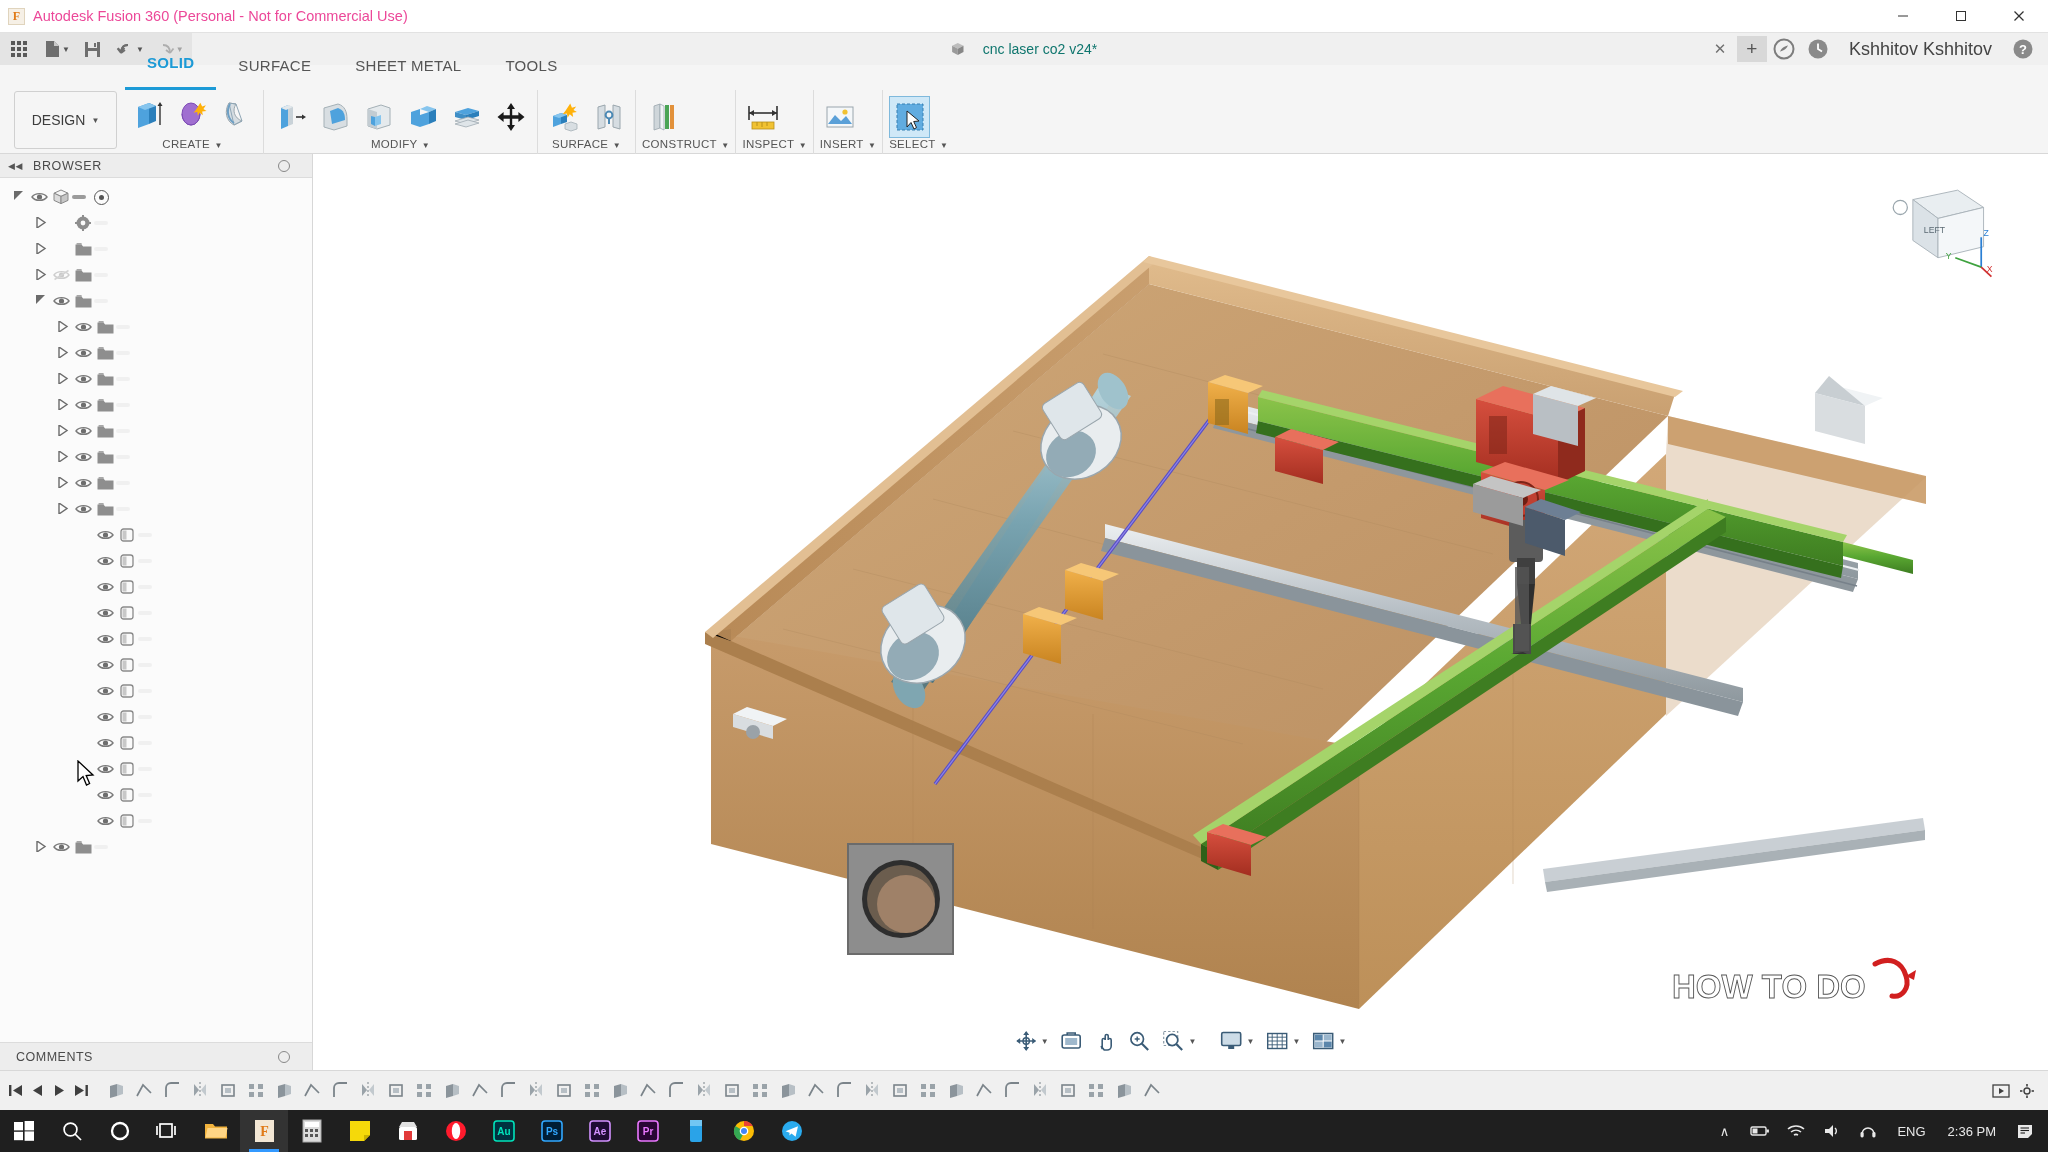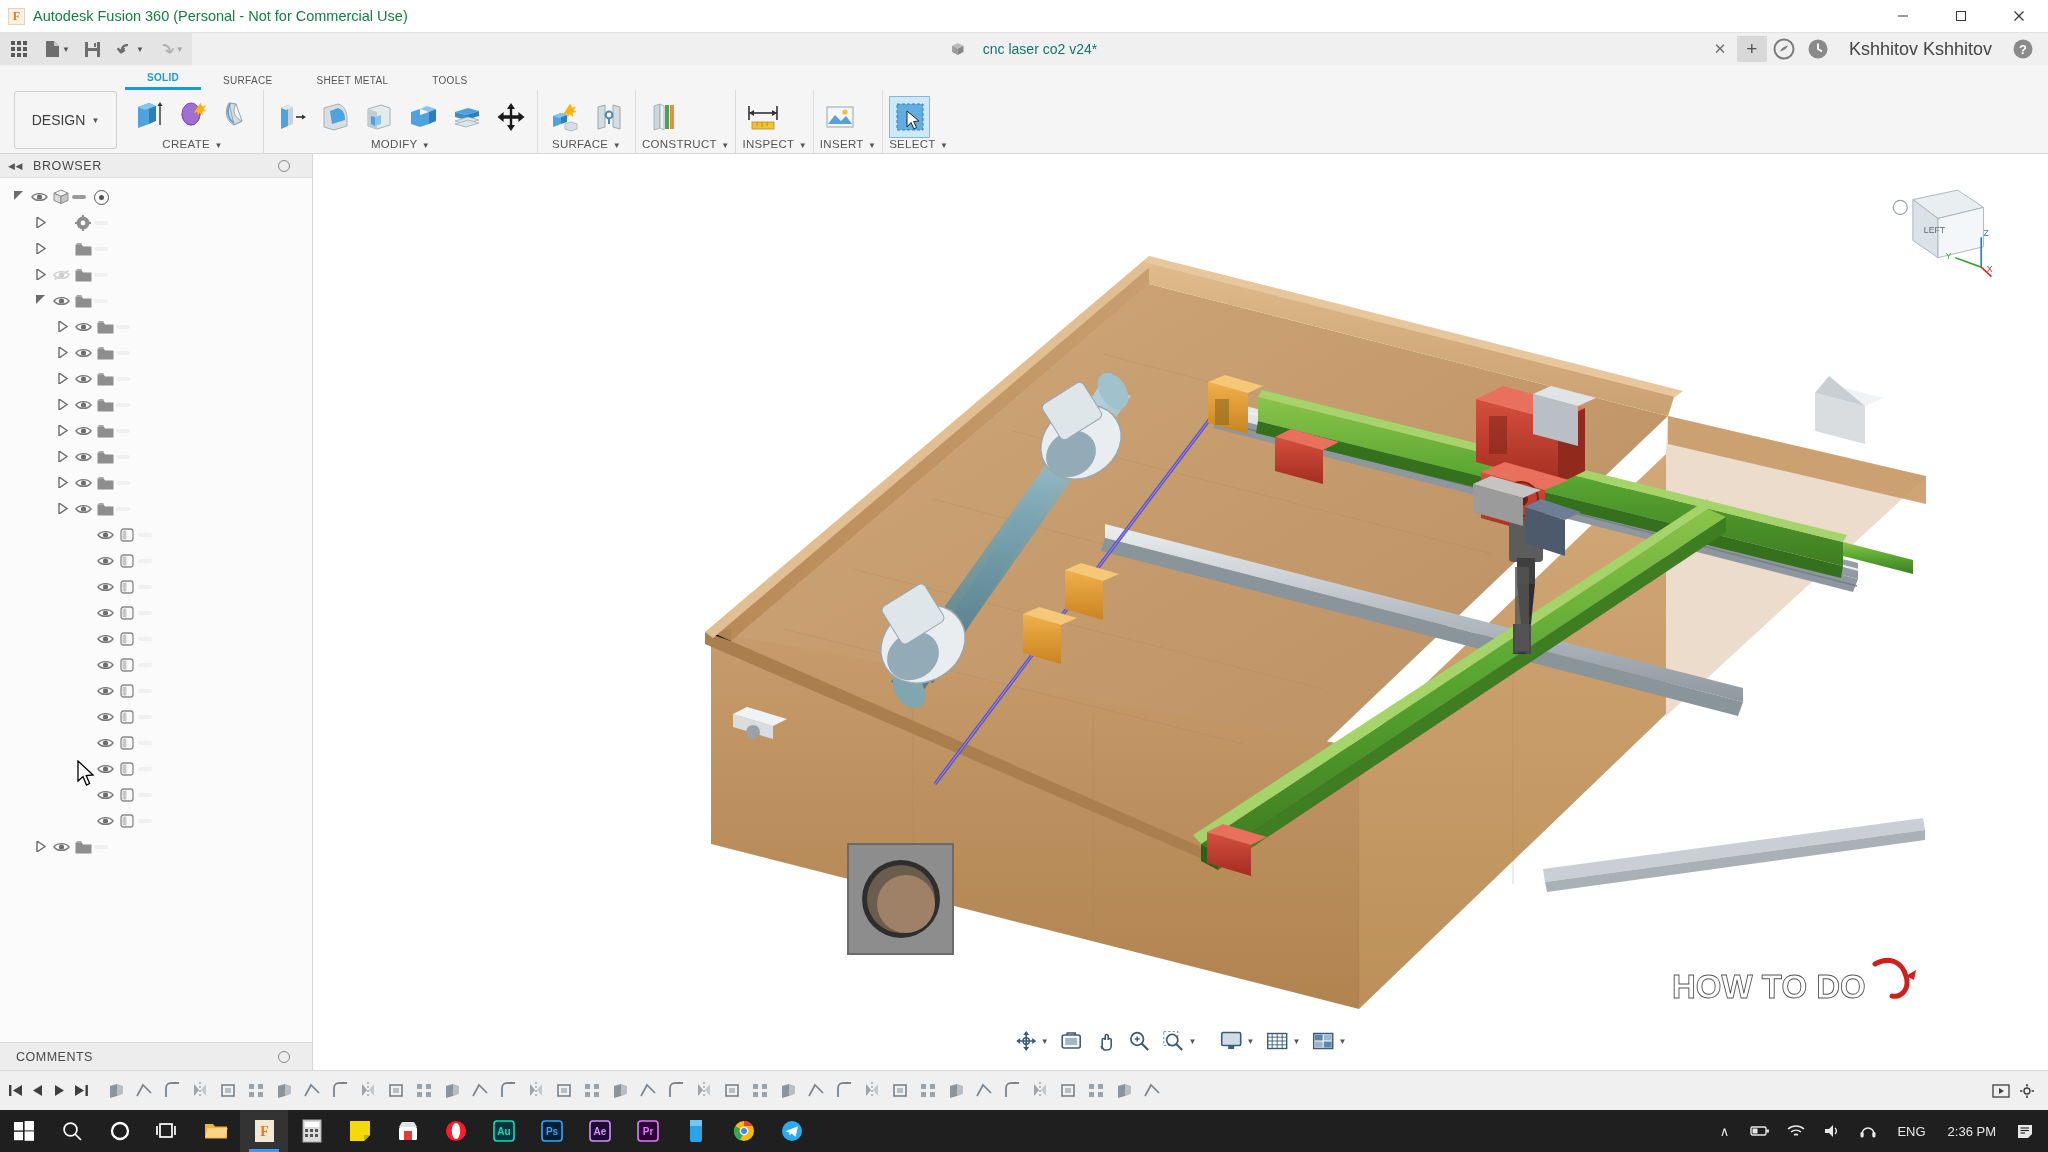--- a/index.html
+++ b/index.html
@@ -17,21 +17,21 @@
   .titlebar{
     height:33px; background:#ffffff; display:flex; align-items:center;
     border-bottom:1px solid #e2e2e2; flex:0 0 33px;
   }
   .titlebar .logo{
     width:17px;height:17px;margin-left:8px;margin-right:8px;
     background:#f6f0e6;border:1px solid #e0d4bd;color:#e07a18;
     font-size:12px;font-weight:bold;line-height:15px;text-align:center;
     font-family:"Liberation Serif",serif;
   }
-  .titlebar .tt{ font-size:14.5px; color:#15803d; }
+  .titlebar .tt{ font-size:14.5px; color:#ec4899; }
   .titlebar .winbtns{ margin-left:auto; display:flex; height:33px; }
   .titlebar .winbtns div{
     width:58px;height:33px;display:flex;align-items:center;justify-content:center;
     color:#333; font-size:14px;
   }
 
   
   .qbar{
     height:32px; background:#f0f0f0; display:flex; align-items:center;
     flex:0 0 32px; position:relative;
@@ -50,21 +50,21 @@
   .doctab .cube{ width:14px;height:14px; }
   .qright{ margin-left:auto; display:flex; align-items:center; gap:0px; padding-right:8px; height:32px;}
   .qright .ic{ width:34px;height:32px;display:flex;align-items:center;justify-content:center;color:#707070;}
   .qright .uname{ font-size:18px;color:#444;padding:0 14px; }
   .plus{ width:30px;height:26px;display:flex;align-items:center;justify-content:center;
          background:#d8d8d8;color:#555;font-size:19px; }
 
   
   .ribbon{ flex:0 0 89px; background:#f5f5f5; border-bottom:1px solid #d8d8d8; position:relative; display:flex;}
   .tabsrow{ position:absolute; left:125px; top:0; height:25px; display:flex; align-items:flex-end; gap:0px; }
-  .rtab{ font-size:10px; color:#555; padding:0 22px 4px 22px; letter-spacing:.3px; }
+  .rtab{ font-size:15px; color:#555; padding:0 22px 16px 22px; letter-spacing:.3px; }
   .rtab.active{ color:#1c9ad6; border-bottom:3px solid #1c9ad6; font-weight:600; }
 
   .designbox{
     position:absolute; left:14px; top:26px; width:103px; height:58px;
     border:1px solid #d0d0d0; background:#f5f5f5; border-radius:3px;
     display:flex;align-items:center;justify-content:center;font-size:14px;color:#3d3d3d;
   }
   .panels{ position:absolute; left:122px; top:25px; height:64px; display:flex; align-items:stretch; }
   .panel{ display:flex; flex-direction:column; justify-content:space-between; position:relative;
           padding:0 6px; }

